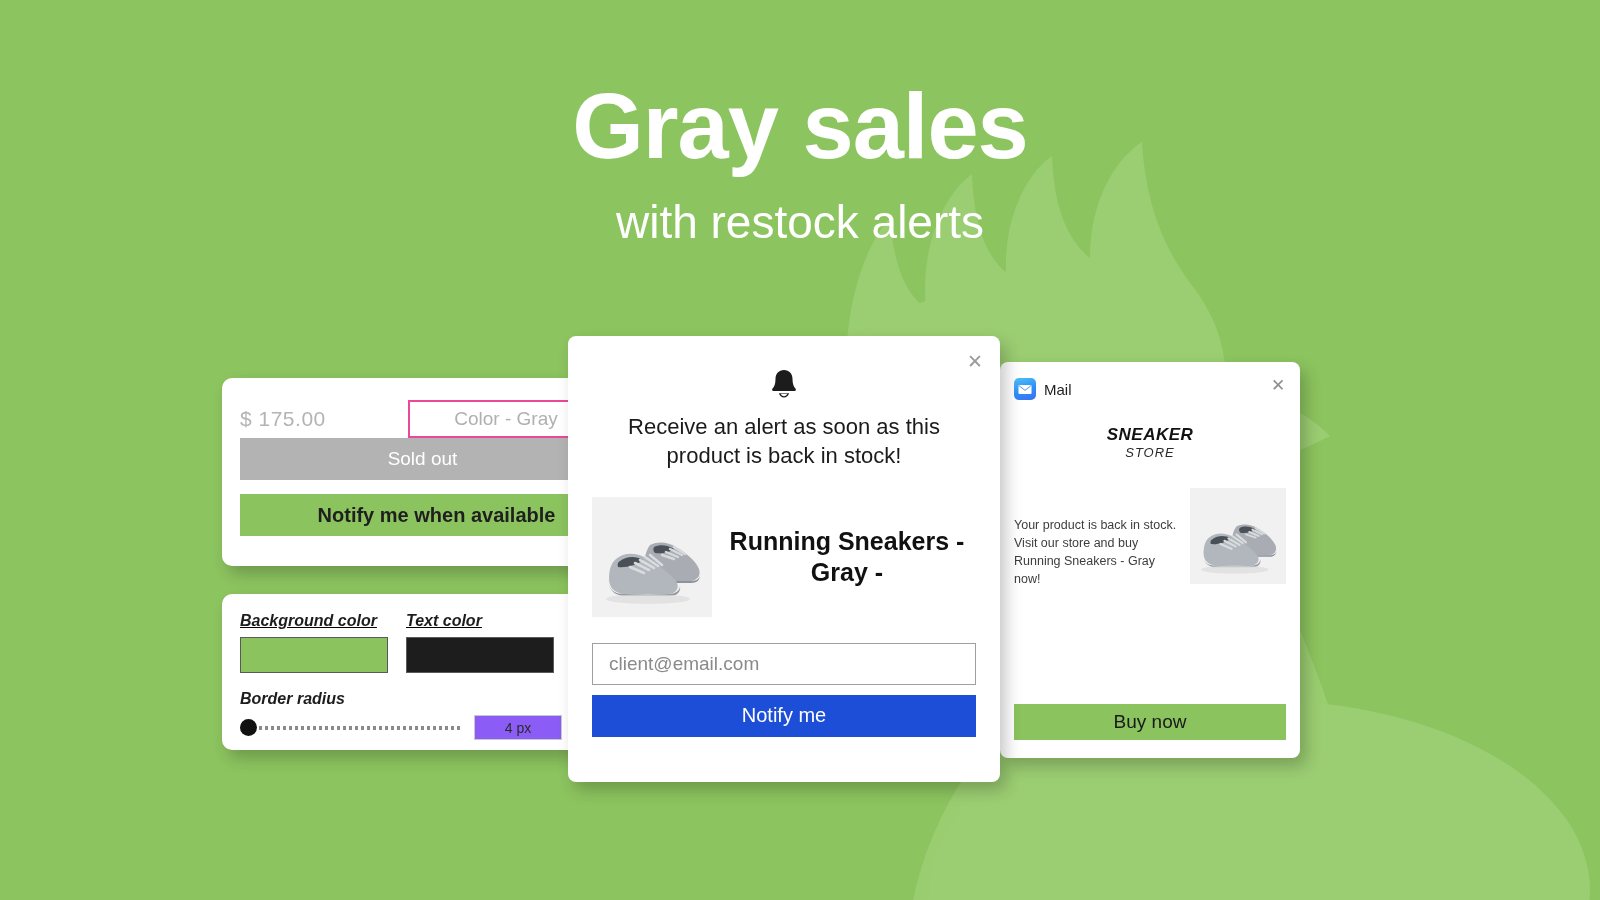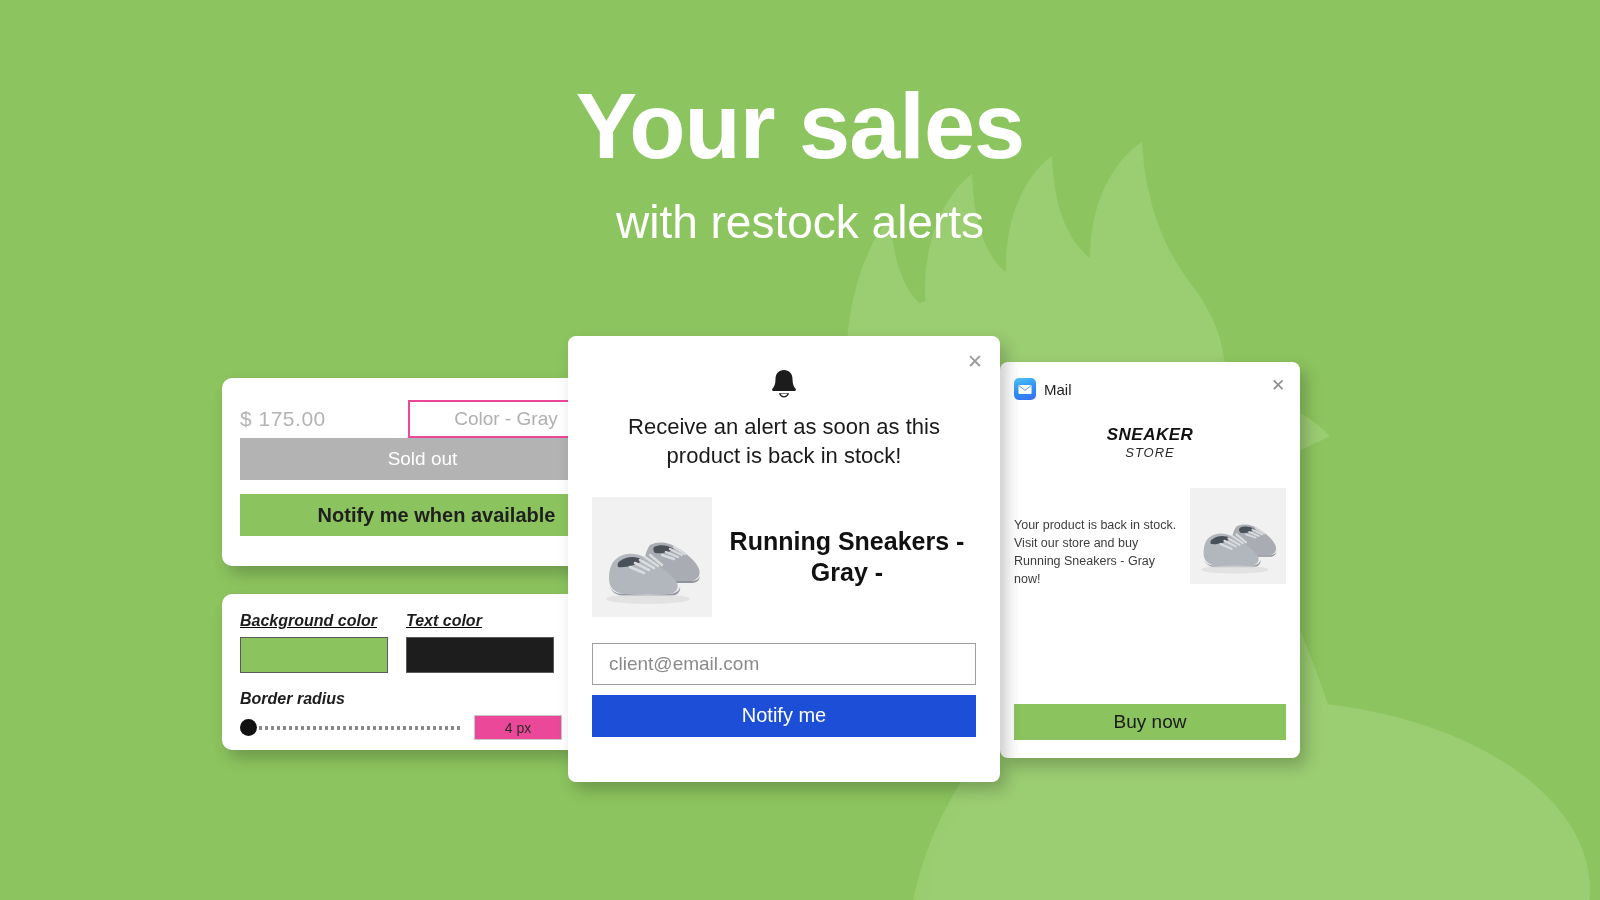--- a/index.html
+++ b/index.html
@@ -178,21 +178,21 @@
     height: 17px;
     border-radius: 50%;
     background: #111111;
     z-index: 2;
   }
   .radius-value {
     margin-left: 14px;
     width: 88px;
     height: 25px;
     border: 1px solid #c9c9c9;
-    background: #ec4899;
+    background: #8b5cf6;
     display: flex;
     align-items: center;
     justify-content: center;
     font-size: 14px;
     color: #2b2b2b;
   }
 
   
   #alert-modal {
     left: 568px;
@@ -431,21 +431,21 @@
 
     <path d="M240 700 C180 744 140 790 124 820 L660 820
              C650 770 624 718 584 682 C520 626 400 620 322 648
              C290 660 262 678 240 700 Z"></path>
 
     <ellipse cx="470" cy="790" rx="330" ry="190"></ellipse>
   </g>
 </svg>
 
 <div class="hero">
-  <div class="hero-title">Your sales</div>
+  <div class="hero-title">Gray sales</div>
   <div class="hero-subtitle">with restock alerts</div>
 </div>
 
 <div class="card" id="product-card">
   <div class="product-top-row">
     <div class="product-price">$ 175.00</div>
     <div class="variant-select">Color - Gray</div>
   </div>
   <button class="soldout-btn">Sold out</button>
   <button class="notify-avail-btn">Notify me when available</button>

